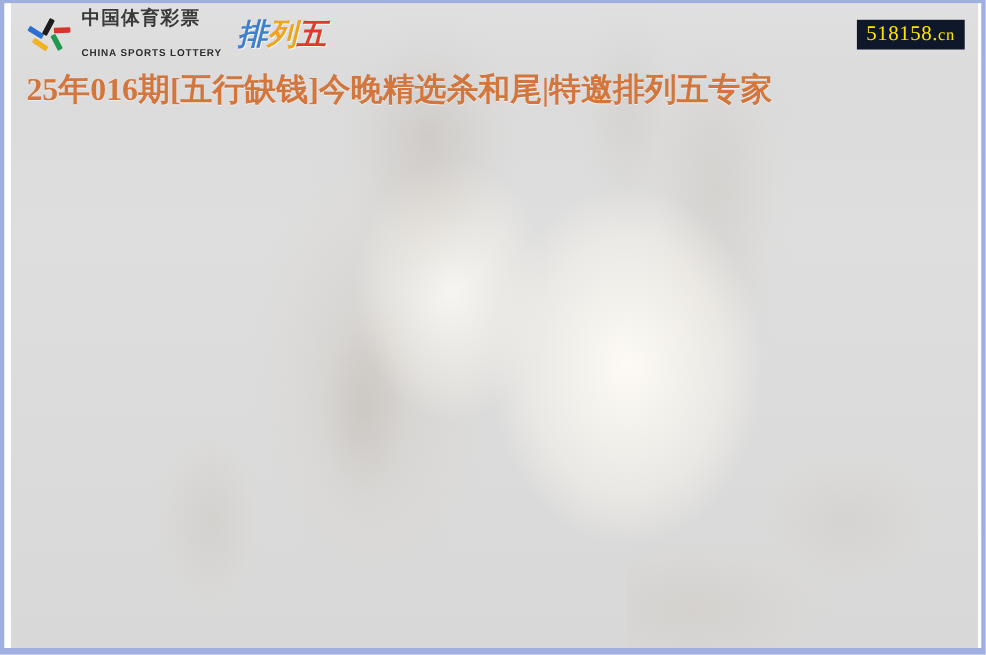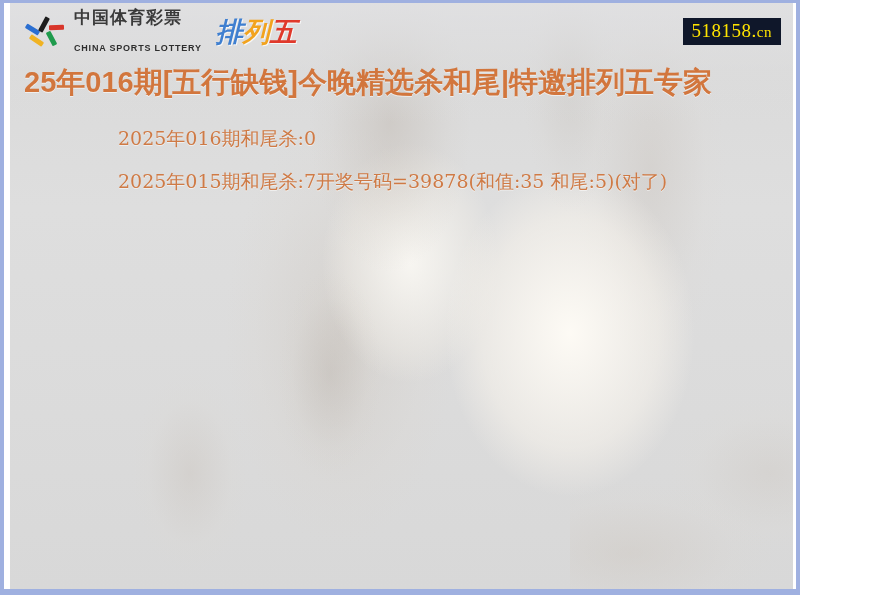--- a/index.html
+++ b/index.html
@@ -11,21 +11,21 @@
     width: 896px;
     height: 595px;
     overflow: hidden;
     font-family: "Liberation Serif", "DejaVu Serif", serif;
     background: #ffffff;
   }
 
   
   .page {
     position: relative;
-    width: 800px;
+    width: 896px;
     height: 595px;
     box-sizing: border-box;
     background: #9fb0e0;
     padding: 3px 4px 6px 4px;
   }
   .page-inner {
     position: relative;
     width: 100%;
     height: 100%;
     box-sizing: border-box;
@@ -166,21 +166,21 @@
   .site-badge .tld {
     font-size: 15px;
   }
 
   
   .title {
     position: relative;
     z-index: 2;
     margin: 4px 0 0 0;
     padding: 0 10px 0 14px;
-    font-family: Liberation Sans, sans-serif;
+    font-family: Liberation Serif, serif;
     font-size: 29px;
     line-height: 38px;
     color: #d2763d;
     white-space: nowrap;
     letter-spacing: 0px;
     text-shadow: 0 1px 0 rgba(255,255,255,0.55);
   }
 
   
   .content {
@@ -234,19 +234,15 @@
         </span>
       </div>
 
       <div class="header-spacer"></div>
 
       <div class="site-badge"><span>518158.</span><span class="tld">cn</span></div>
     </div>
 
     <h1 class="title">25年016期[五行缺钱]今晚精选杀和尾|特邀排列五专家</h1>
 
-    <div class="content">
-      <div class="content-line">2025年016期和尾杀:0</div>
-      <div class="content-line">2025年015期和尾杀:7开奖号码=39878(和值:35 和尾:5)(对了)</div>
-    </div>
 
   </div>
 </div>
 
 </body></html>

